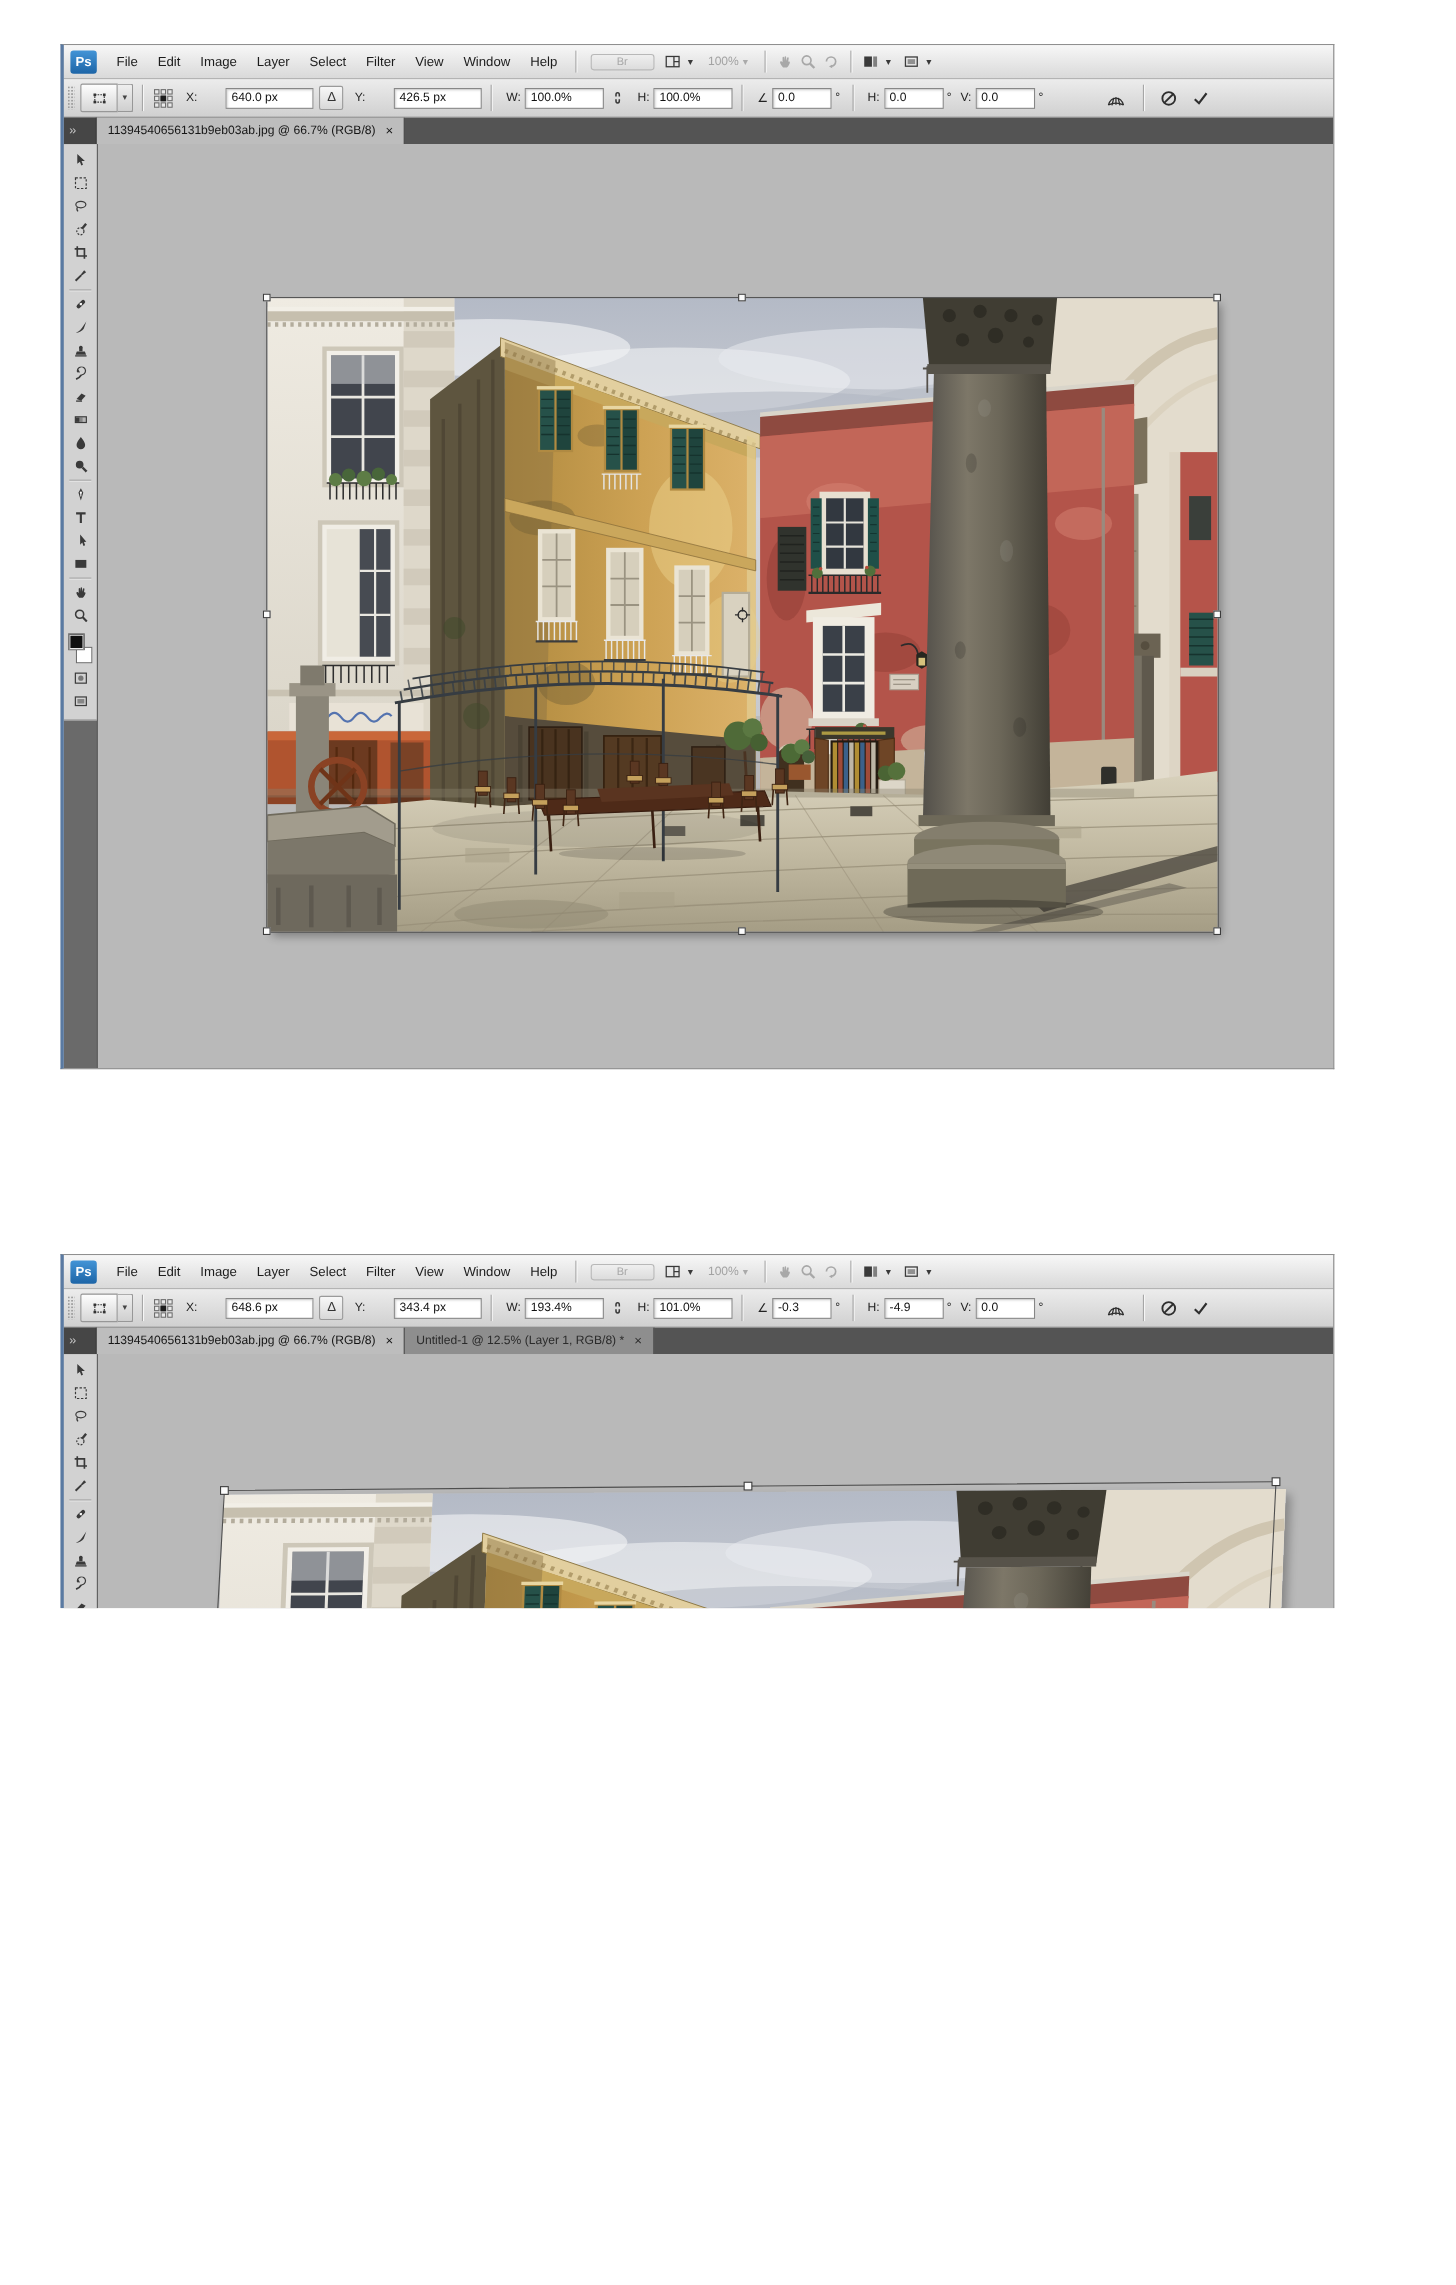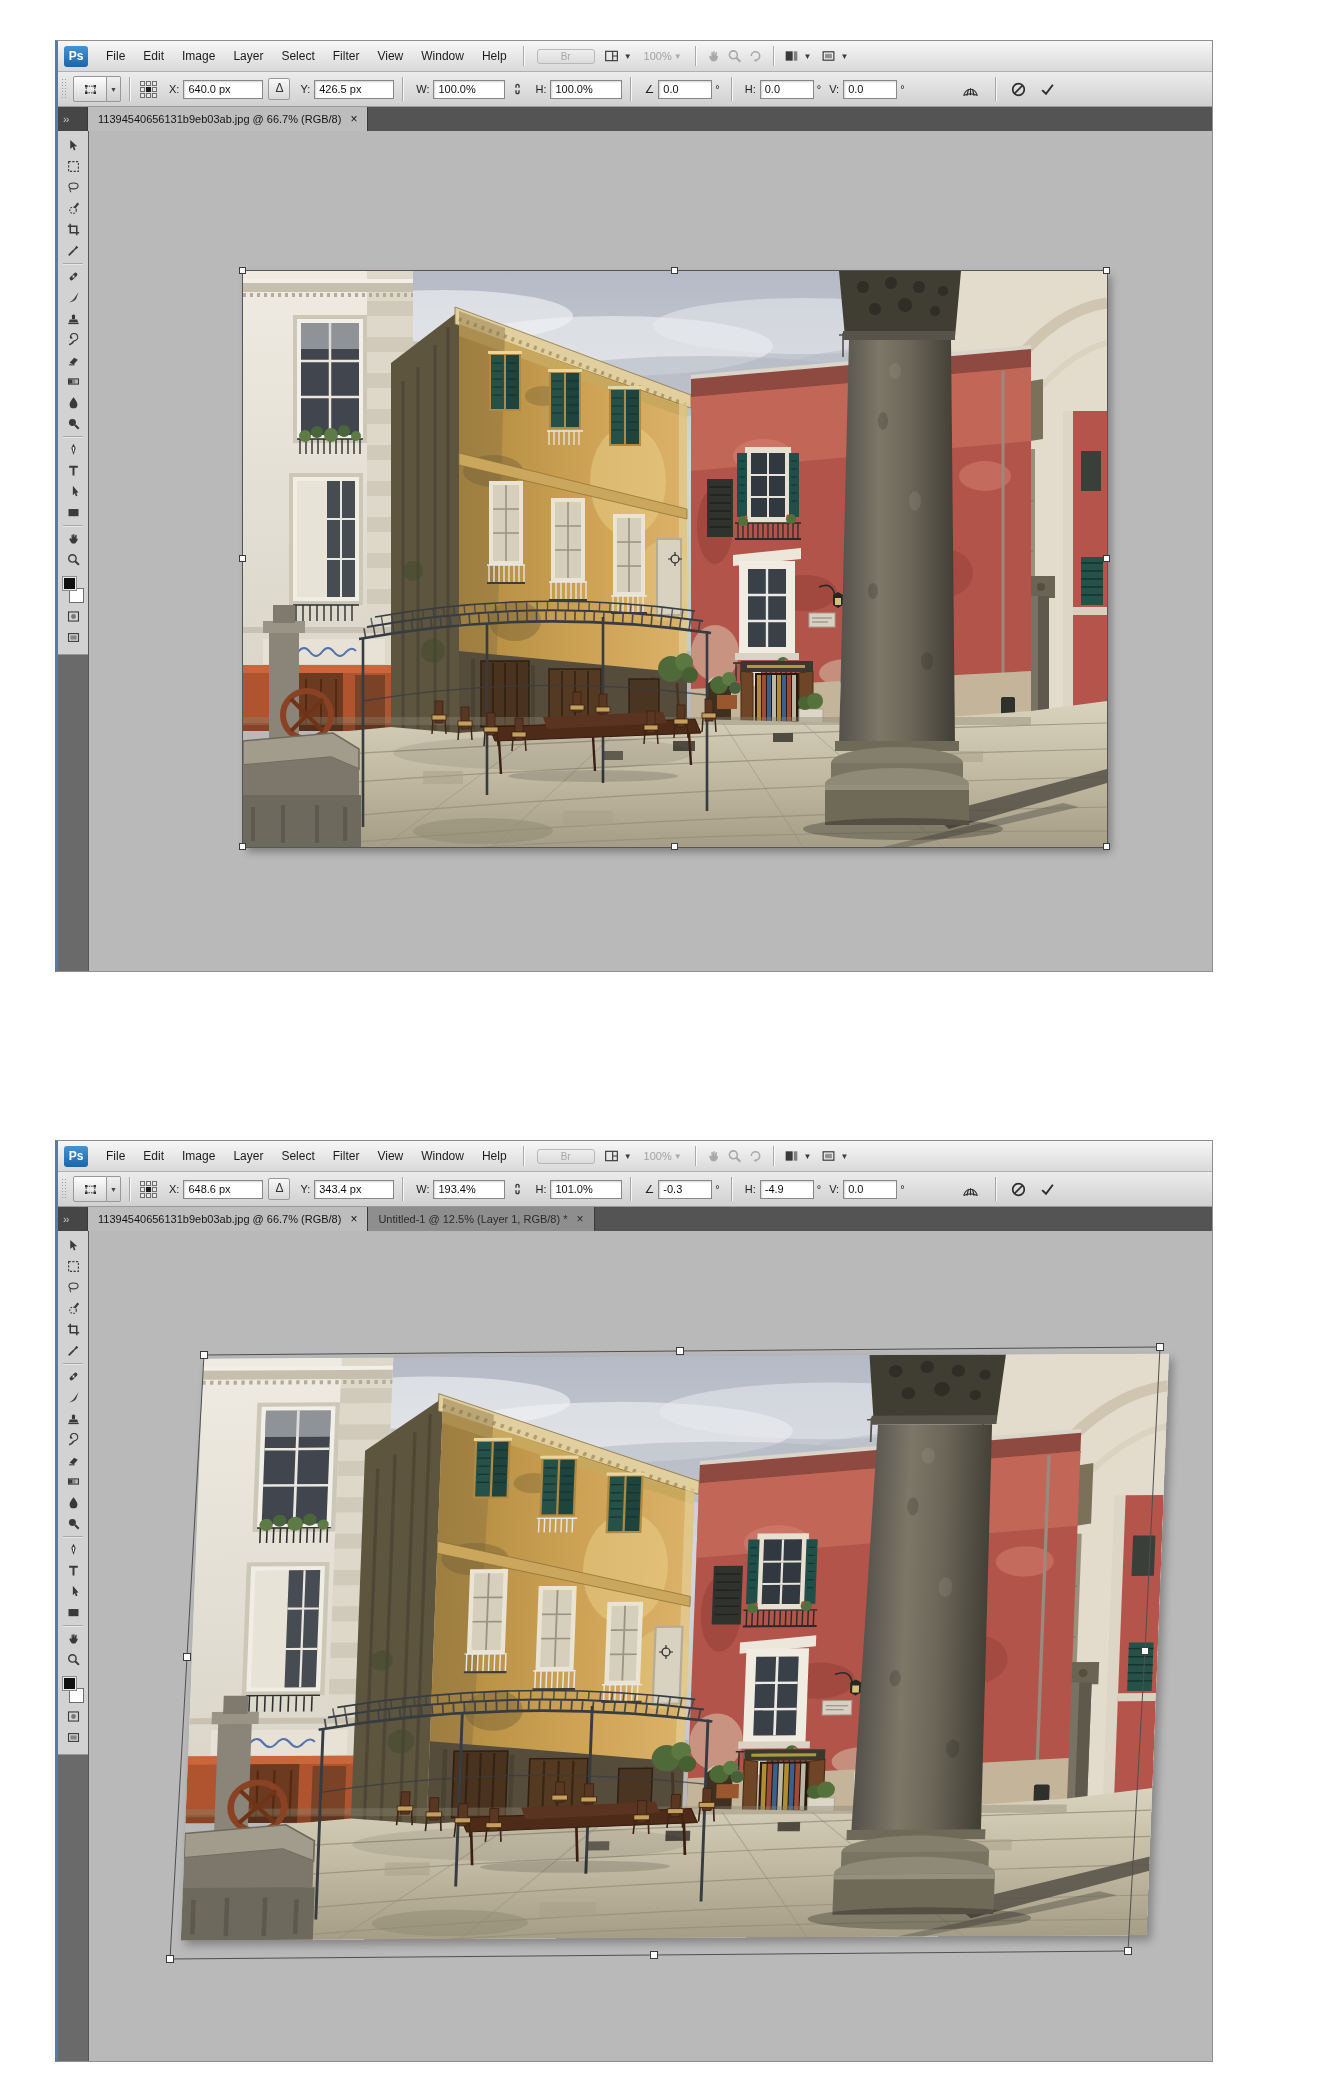--- a/index.html
+++ b/index.html
@@ -1,16 +1,16 @@
 <!DOCTYPE html>
 <html><head>
 <meta charset="utf-8">
 <style>
   html,body{margin:0;padding:0;background:#ffffff;}
-  .page{position:relative;width:1324px;height:2077px;background:#fff;
+  .page{position:relative;width:1324px;height:1462px;background:#fff;
         font-family:"Liberation Sans",sans-serif;overflow:hidden;}
   .ps-window{position:absolute;left:55px;width:1158px;background:#cfcfcf;
         border:1px solid #8f8f8f;border-left:3px solid #5a7aa2;box-sizing:border-box;overflow:hidden;}
   #win-top{top:40px;height:932px;}
   #win-bottom{top:1140px;height:922px;}
 
   
   .menubar{height:30px;background:linear-gradient(#f7f7f7,#d9d9d9);border-bottom:1px solid #b0b0b0;
         display:flex;align-items:center;font-size:12px;color:#1c1c1c;white-space:nowrap;}
   .ps-logo{width:24px;height:21px;background:linear-gradient(#4394d6,#1d65a7);color:#fff;font-weight:bold;
@@ -35,21 +35,21 @@
         background:linear-gradient(#fdfdfd,#d6d6d6);display:flex;align-items:center;justify-content:center;color:#333;}
   .tp-arrow{width:13px;height:24px;border:1px solid #979797;border-left:none;border-radius:0 2px 2px 0;
         background:linear-gradient(#efefef,#cfcfcf);display:flex;align-items:center;justify-content:center;font-size:7px;color:#444;}
   .ob-sep{width:1px;height:24px;background:#a6a6a6;box-shadow:1px 0 0 #f6f6f6;margin:0 8px;}
   .refpoint{display:grid;grid-template-columns:repeat(3,5px);grid-gap:1px;margin:0 7px 0 2px;}
   .refpoint i{width:5px;height:5px;border:1px solid #6e6e6e;background:#e9e9e9;box-sizing:border-box;}
   .refpoint i.c{background:#1d1d1d;border-color:#1d1d1d;}
   .ob-label{margin:0 4px 0 5px;}
   .field{height:17px;background:#fff;border:1px solid #878787;box-shadow:inset 1px 1px 2px rgba(0,0,0,.18);
         font-size:11px;line-height:17px;padding:0 4px;color:#111;}
-  .field.w-xy{width:70px;} .field.w-wh{width:62px;} .field.w-ang{width:44px;}
+  .field.w-xy{width:70px;margin-left:22px;} .field.w-wh{width:62px;} .field.w-ang{width:44px;}
   .delta-btn{width:20px;height:20px;border:1px solid #9a9a9a;border-radius:2px;background:linear-gradient(#f8f8f8,#d8d8d8);
         text-align:center;line-height:19px;margin:0 5px;font-size:12px;color:#333;}
   .deg{margin:0 3px;}
   .ob-right{display:flex;align-items:center;margin-left:46px;}
   .ob-ic{color:#2e2e2e;margin:0 7px;display:flex;align-items:center;}
 
   
   .tabbar{height:24px;background:#545454;display:flex;align-items:stretch;font-size:11px;}
   .panel-collapse{width:30px;background:#464646;color:#cccccc;font-size:11px;letter-spacing:-1px;
         display:flex;align-items:center;padding-left:5px;border-right:1px solid #383838;box-sizing:border-box;}

